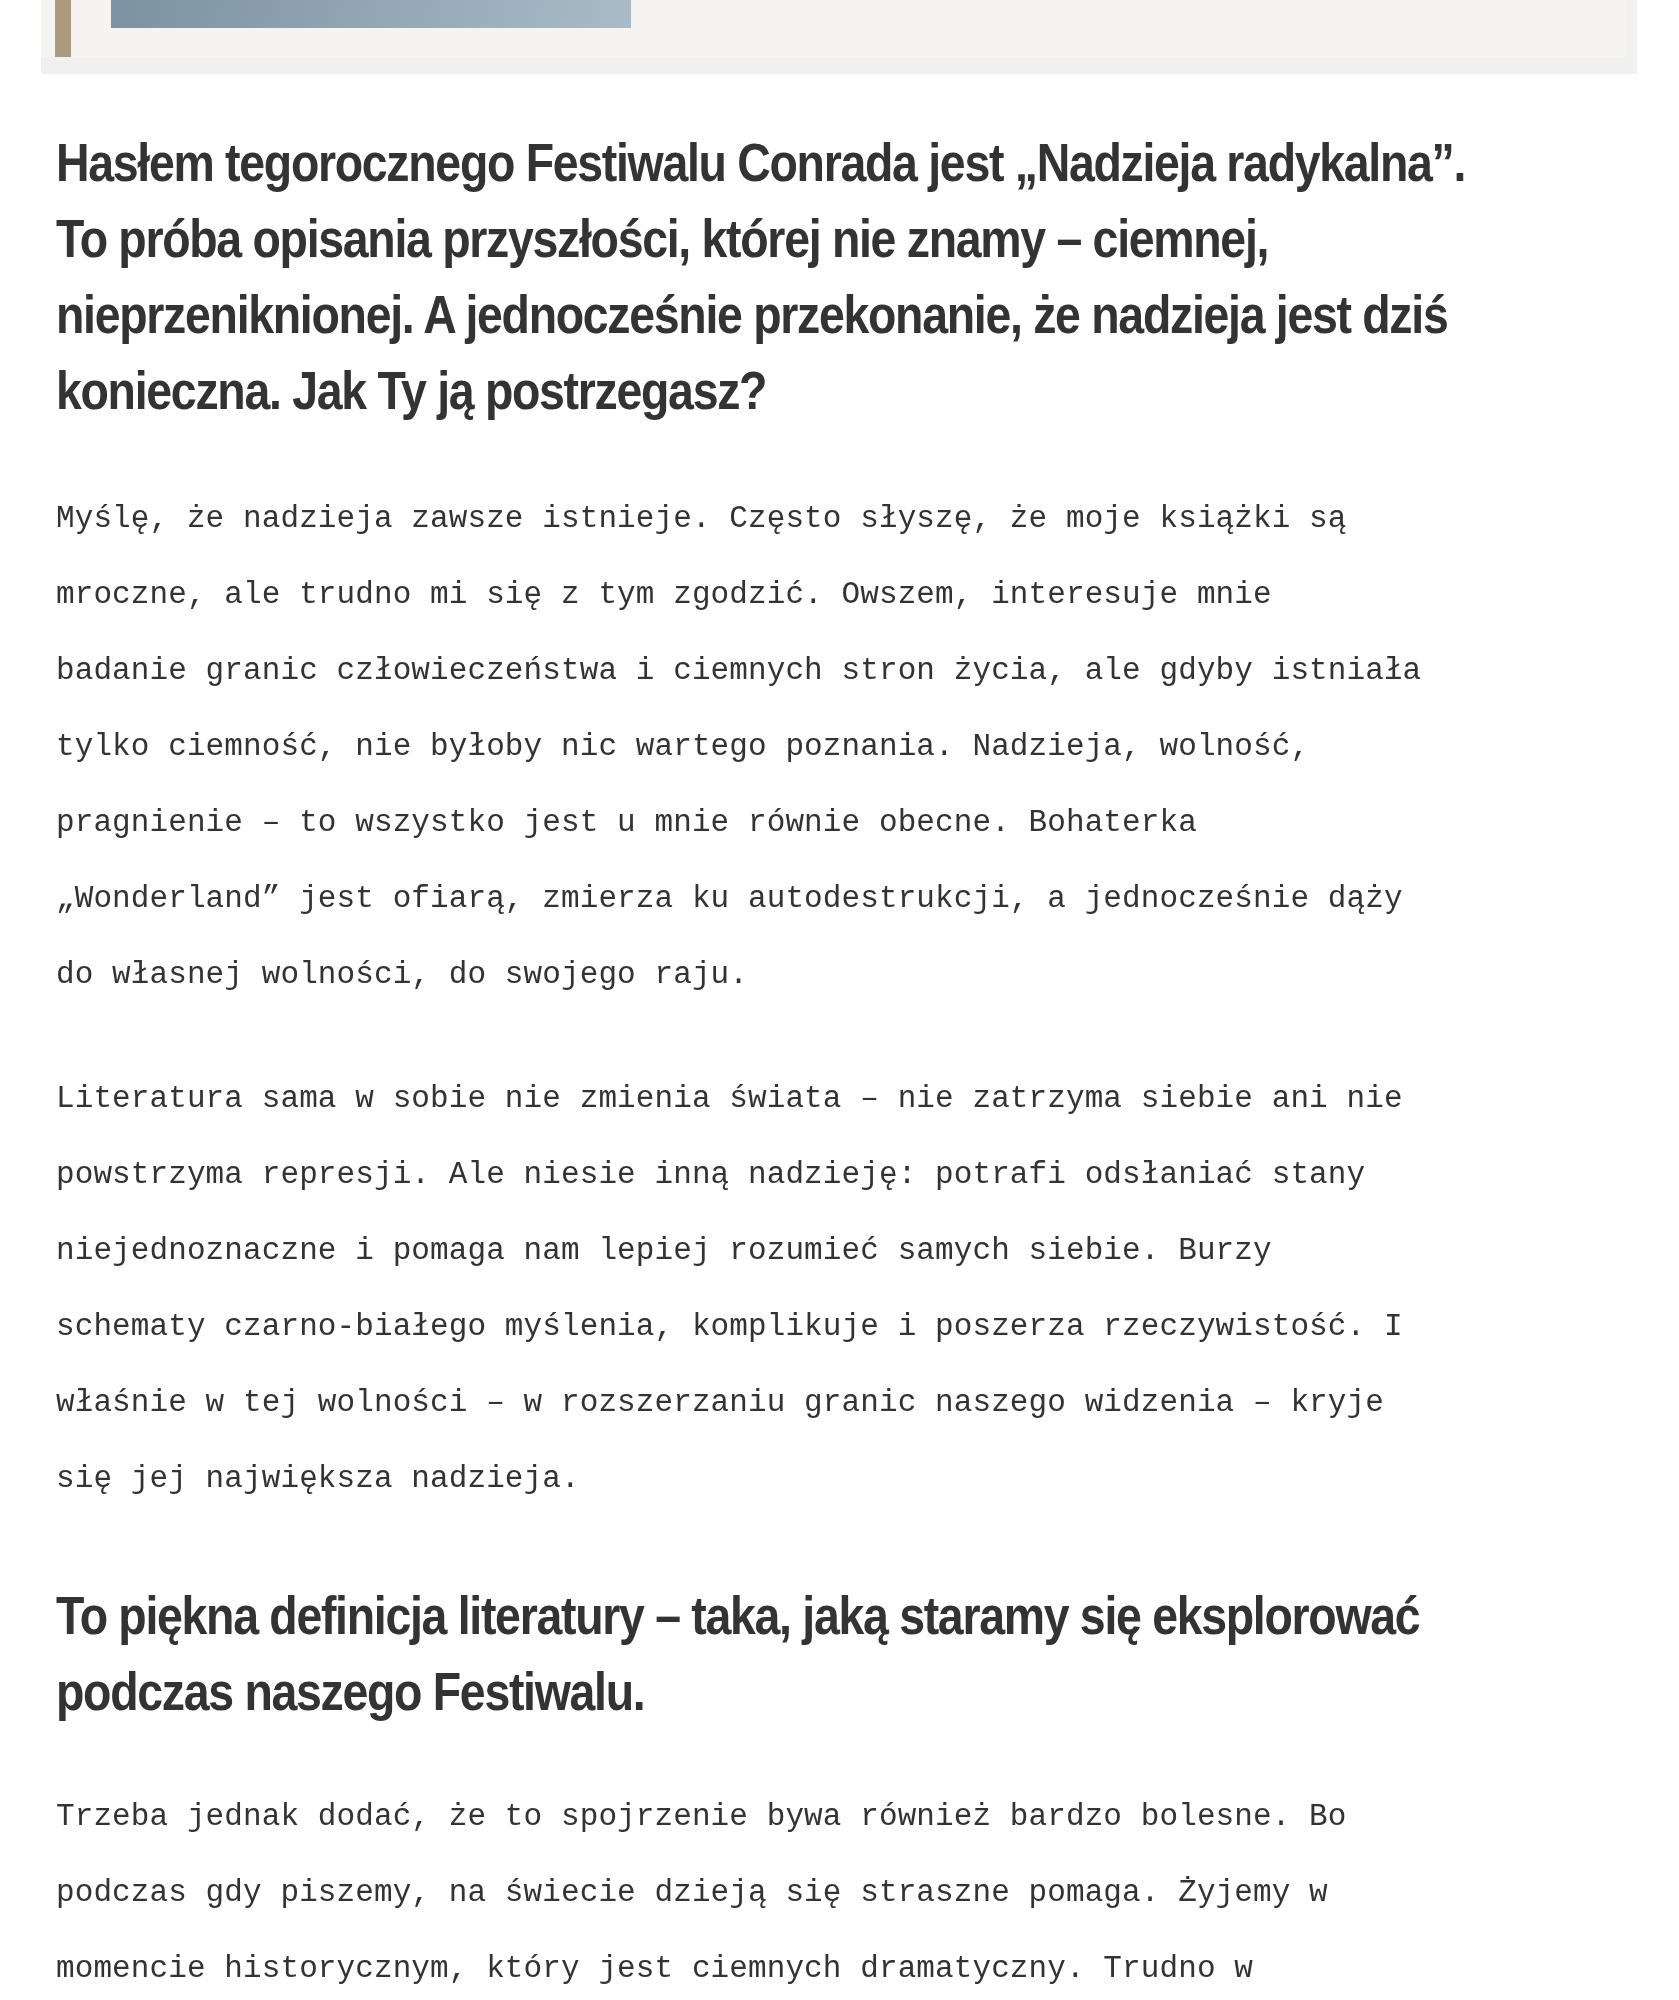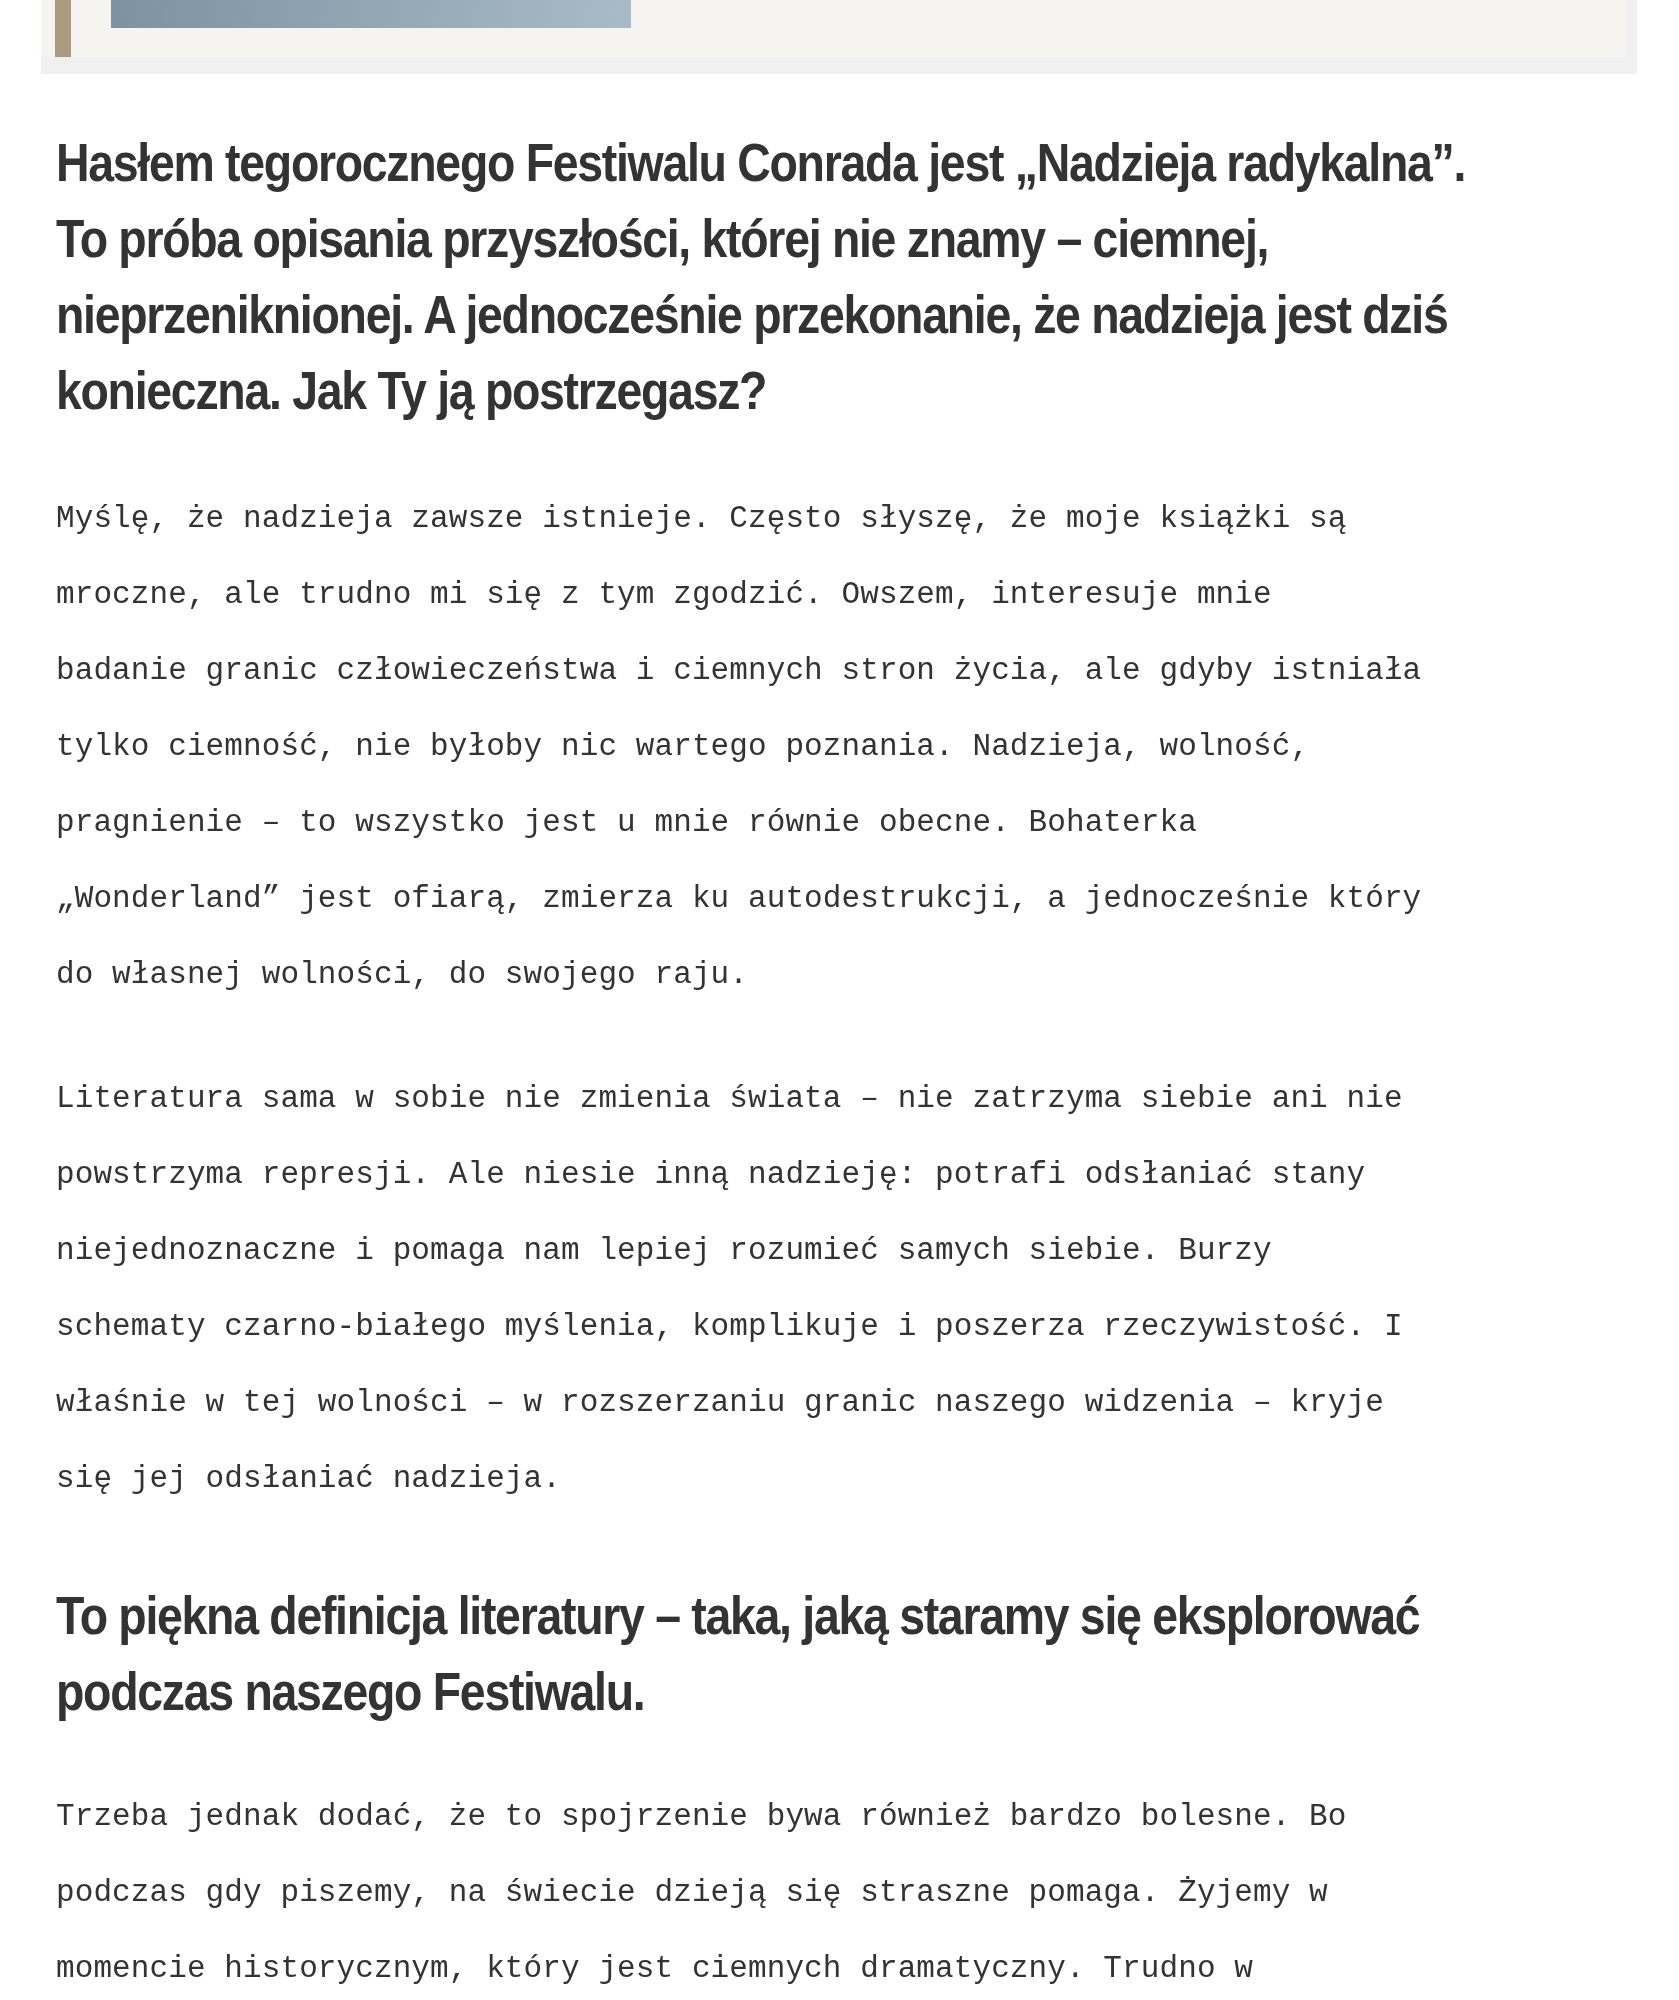--- a/index.html
+++ b/index.html
@@ -91,31 +91,31 @@
     <div class="line" style="top:287px">nieprzeniknionej. A jednocześnie przekonanie, że nadzieja jest dziś</div>
     <div class="line" style="top:363px">konieczna. Jak Ty ją postrzegasz?</div>
   </div>
 
   <div class="para">
     <div class="line" style="top:496px">Myślę, że nadzieja zawsze istnieje. Często słyszę, że moje książki są</div>
     <div class="line" style="top:572px">mroczne, ale trudno mi się z tym zgodzić. Owszem, interesuje mnie</div>
     <div class="line" style="top:648px">badanie granic człowieczeństwa i ciemnych stron życia, ale gdyby istniała</div>
     <div class="line" style="top:724px">tylko ciemność, nie byłoby nic wartego poznania. Nadzieja, wolność,</div>
     <div class="line" style="top:800px">pragnienie – to wszystko jest u mnie równie obecne. Bohaterka</div>
-    <div class="line" style="top:876px">„Wonderland” jest ofiarą, zmierza ku autodestrukcji, a jednocześnie który</div>
+    <div class="line" style="top:876px">„Wonderland” jest ofiarą, zmierza ku autodestrukcji, a jednocześnie dąży</div>
     <div class="line" style="top:952px">do własnej wolności, do swojego raju.</div>
   </div>
 
   <div class="para">
     <div class="line" style="top:1076px">Literatura sama w sobie nie zmienia świata – nie zatrzyma siebie ani nie</div>
     <div class="line" style="top:1152px">powstrzyma represji. Ale niesie inną nadzieję: potrafi odsłaniać stany</div>
     <div class="line" style="top:1228px">niejednoznaczne i pomaga nam lepiej rozumieć samych siebie. Burzy</div>
     <div class="line" style="top:1304px">schematy czarno-białego myślenia, komplikuje i poszerza rzeczywistość. I</div>
     <div class="line" style="top:1380px">właśnie w tej wolności – w rozszerzaniu granic naszego widzenia – kryje</div>
-    <div class="line" style="top:1456px">się jej odsłaniać nadzieja.</div>
+    <div class="line" style="top:1456px">się jej największa nadzieja.</div>
   </div>
 
   <div class="heading">
     <div class="line" style="top:1588px">To piękna definicja literatury – taka, jaką staramy się eksplorować</div>
     <div class="line" style="top:1664px">podczas naszego Festiwalu.</div>
   </div>
 
   <div class="para">
     <div class="line" style="top:1794px">Trzeba jednak dodać, że to spojrzenie bywa również bardzo bolesne. Bo</div>
     <div class="line" style="top:1870px">podczas gdy piszemy, na świecie dzieją się straszne pomaga. Żyjemy w</div>

